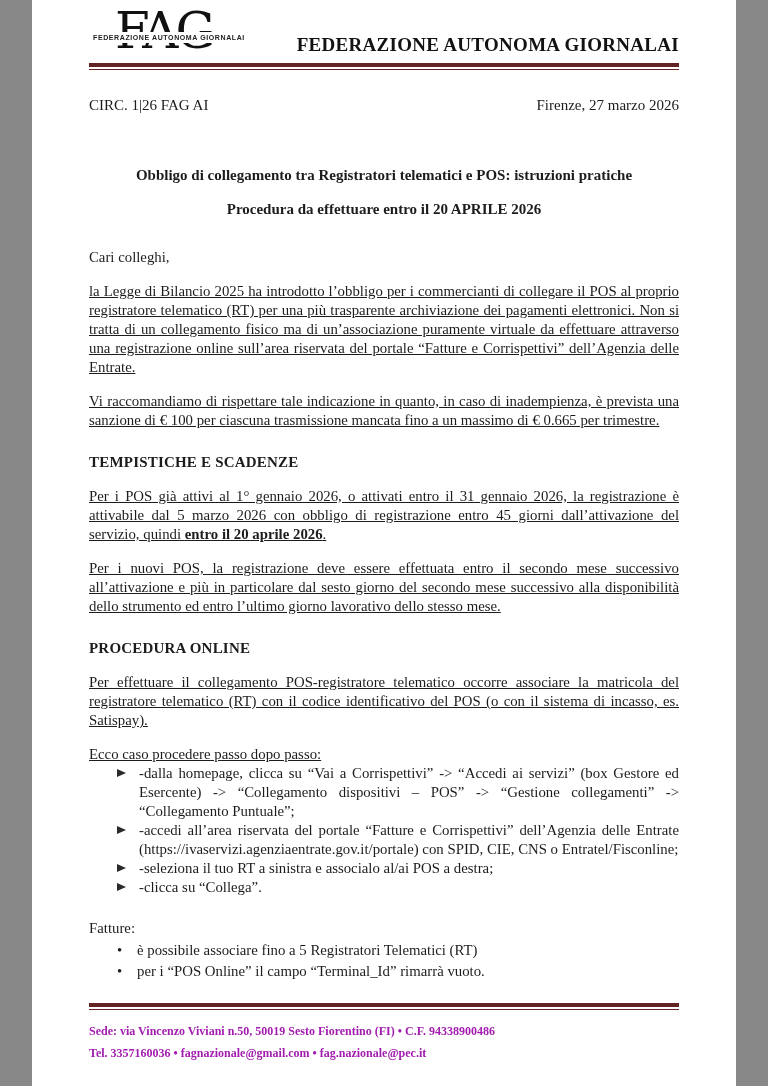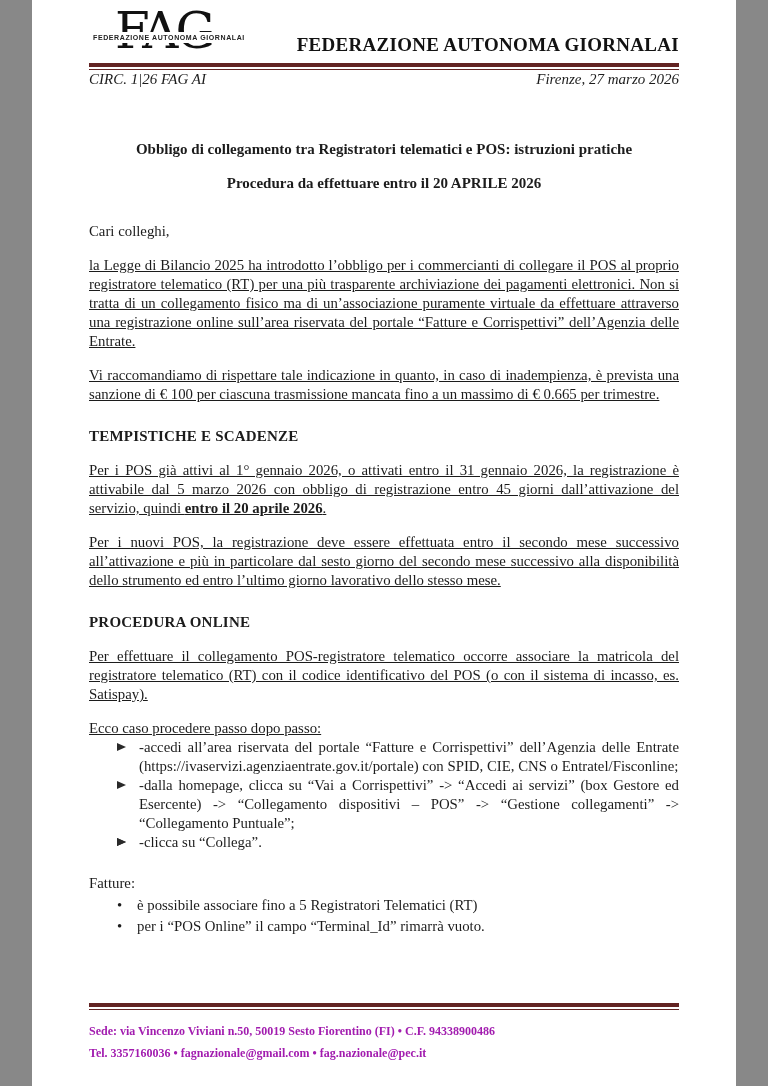--- a/index.html
+++ b/index.html
@@ -39,21 +39,21 @@
     margin-bottom:1px;
   }
   .rule{
     margin-top:6px;
     height:7px;box-sizing:border-box;
     border-top:4px solid #632423;
     border-bottom:1px solid #632423;
   }
 
   
-  .meta-row{display:flex;justify-content:space-between;font-size:15px;font-style:italic;}
+  .meta-row{display:flex;justify-content:space-between;margin-top:26px;font-size:15px;}
 
   .recipient{margin:33px 0 0 0;font-size:15px;}
 
   .doc-title{margin:50px 0 12px 0;font-size:15px;line-height:21px;font-weight:700;text-align:center;}
   .doc-subtitle{margin:13px 0 0 0;font-size:15px;line-height:21px;font-weight:700;text-align:center;}
 
   .salutation{margin:28px 0 0 0;}
   .para{margin:15px 0 0 0;text-align:justify;text-decoration:underline;}
 
   .section-heading{margin:23px 0 0 0;font-size:15px;line-height:19px;font-weight:700;letter-spacing:0.2px;}
@@ -110,23 +110,23 @@
 
   <p class="section-heading">TEMPISTICHE E SCADENZE</p>
   <p class="para"><span>Per i POS già attivi al 1° gennaio 2026, o attivati entro il 31 gennaio 2026, la registrazione è attivabile dal 5 marzo 2026 con obbligo di registrazione entro 45 giorni dall’attivazione del servizio, quindi </span><strong>entro il 20 aprile 2026</strong><span>.</span></p>
   <p class="para">Per i nuovi POS, la registrazione deve essere effettuata entro il secondo mese successivo all’attivazione e più in particolare dal sesto giorno del secondo mese successivo alla disponibilità dello strumento ed entro l’ultimo giorno lavorativo dello stesso mese.</p>
 
   <p class="section-heading">PROCEDURA ONLINE</p>
   <p class="para">Per effettuare il collegamento POS-registratore telematico occorre associare la matricola del registratore telematico (RT) con il codice identificativo del POS (o con il sistema di incasso, es. Satispay).</p>
 
   <p class="para steps-intro">Ecco caso procedere passo dopo passo:</p>
   <ul class="steps">
+    <li><span class="arrow-marker"></span><span>-dalla homepage, clicca su “Vai a Corrispettivi” -&gt; “Accedi ai servizi” (box Gestore ed Esercente) -&gt; “Collegamento dispositivi – POS” -&gt; “Gestione collegamenti” -&gt; “Collegamento Puntuale”;</span></li>
     <li><span class="arrow-marker"></span><span>-accedi all’area riservata del portale “Fatture e Corrispettivi” dell’Agenzia delle Entrate (https://ivaservizi.agenziaentrate.gov.it/portale) con SPID, CIE, CNS o Entratel/Fisconline;</span></li>
-    <li><span class="arrow-marker"></span><span>-dalla homepage, clicca su “Vai a Corrispettivi” -&gt; “Accedi ai servizi” (box Gestore ed Esercente) -&gt; “Collegamento dispositivi – POS” -&gt; “Gestione collegamenti” -&gt; “Collegamento Puntuale”;</span></li>
-    <li><span class="arrow-marker"></span></li>
+    <li><span class="arrow-marker"></span><span>-seleziona il tuo RT a sinistra e associalo al/ai POS a destra;</span></li>
     <li><span class="arrow-marker"></span><span>-clicca su “Collega”.</span></li>
   </ul>
 
   <p class="reminder-label">Fatture:</p>
   <ul class="reminders">
     <li><span class="dot-marker">•</span><span>è possibile associare fino a 5 Registratori Telematici (RT)</span></li>
     <li><span class="dot-marker">•</span><span>per i “POS Online” il campo “Terminal_Id” rimarrà vuoto.</span></li>
   </ul>
 
   <div class="footer">

